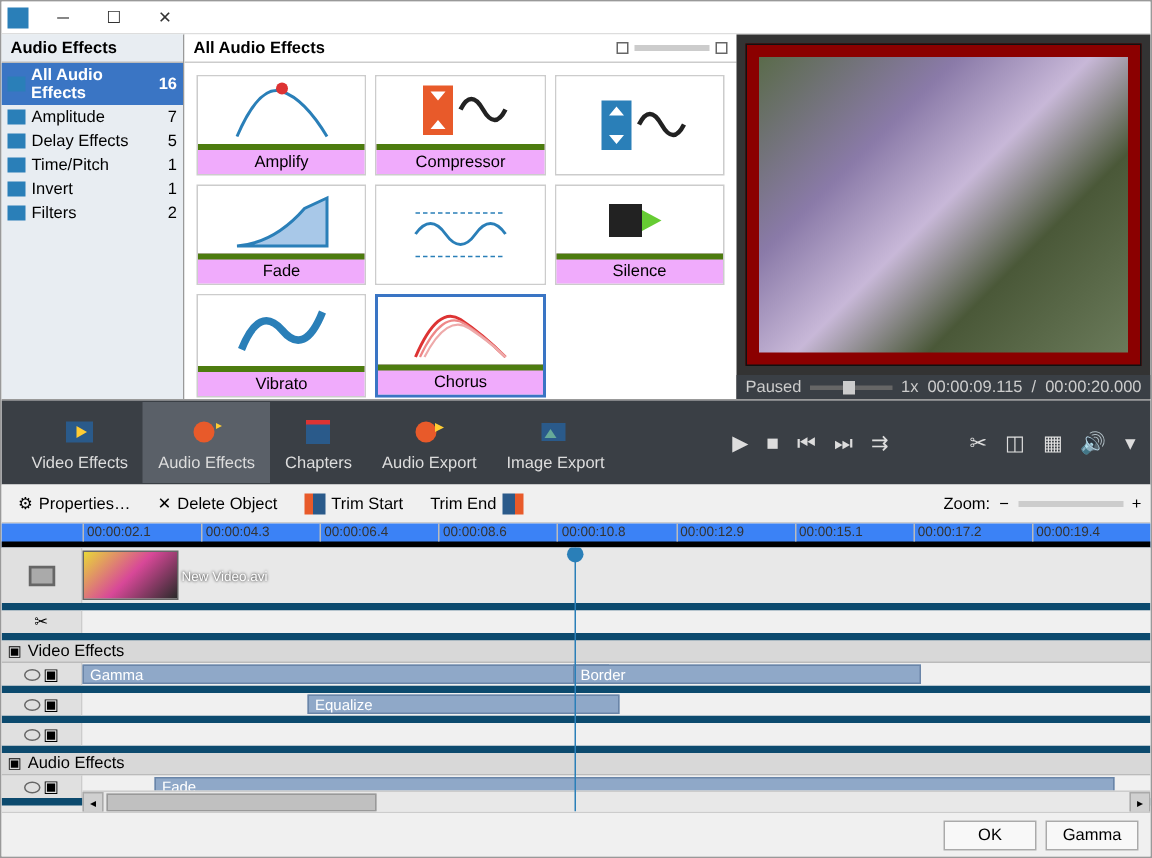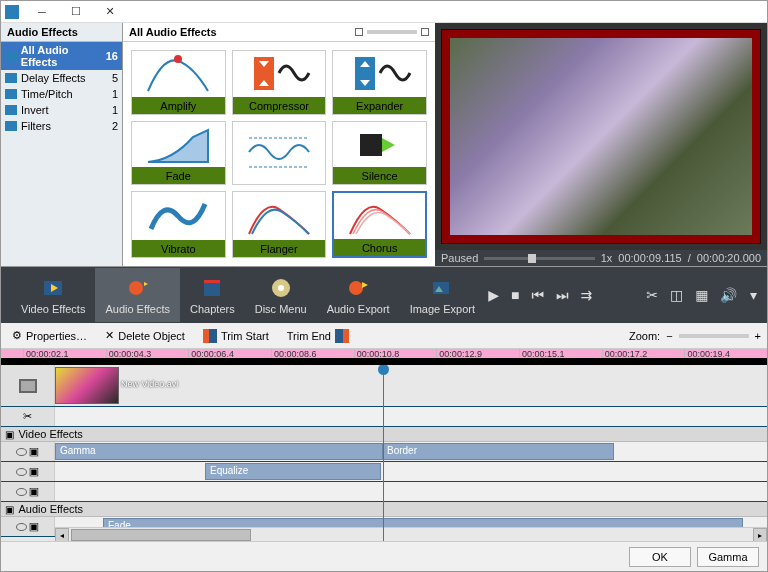--- a/index.html
+++ b/index.html
@@ -17,44 +17,44 @@
 .tree-item.sel{background:#3a75c4;color:#fff}
 .center-panel{flex:1;background:#fff;display:flex;flex-direction:column}
 .center-hdr{padding:3px 6px;font-weight:bold;border-bottom:1px solid #ccc;display:flex;align-items:center;justify-content:space-between}
 .center-hdr .sld{display:flex;align-items:center;gap:4px}
 .center-hdr .box{width:8px;height:8px;border:1px solid #666}
 .center-hdr .track{width:50px;height:4px;background:#ccc}
 .effects-grid{flex:1;padding:8px;display:grid;grid-template-columns:repeat(3,1fr);gap:6px;overflow:hidden}
 .effect-card{border:1px solid #ccc;background:#fff;display:flex;flex-direction:column;cursor:pointer}
 .effect-card.sel{border:2px solid #3a75c4;background:#e8f0fa}
 .effect-card .thumb{flex:1;display:flex;align-items:center;justify-content:center;background:#fff}
-.effect-card .capt{text-align:center;padding:2px;background:#4d7c0f;border-top:1px solid #4d7c0f}
-.preview-panel{width:332px;background:#333;display:flex;flex-direction:column}
+.effect-card .capt{text-align:center;padding:2px;background:#f0abfc;border-top:4px solid #4d7c0f}
+.preview-panel{width:276px;background:#333;display:flex;flex-direction:column}
 .preview-vid{flex:1;background:#8b0000;margin:6px;position:relative;border:1px solid #111}
 .preview-vid .img{position:absolute;inset:8px;background:linear-gradient(135deg,#5a6b4a 0%,#8a7aa8 30%,#c8b8d8 50%,#4a5838 70%,#6a7a5a 100%)}
 .preview-bar{background:#3a3f45;color:#ccc;padding:2px 6px;display:flex;align-items:center;gap:6px;font-size:10px}
 .preview-bar .tslider{flex:1;height:3px;background:#666;position:relative}
 .preview-bar .thumb{position:absolute;top:-3px;left:40%;width:8px;height:9px;background:#ccc}
 .ribbon{height:56px;background:#3a3f45;display:flex;align-items:center;padding:0 10px;gap:0}
 .rib-btn{display:flex;flex-direction:column;align-items:center;justify-content:center;color:#ddd;padding:4px 10px;cursor:pointer;height:54px;gap:3px}
 .rib-btn.sel{background:#5a6068}
 .rib-btn .ric{width:24px;height:24px;display:flex;align-items:center;justify-content:center}
 .rib-spacer{flex:1}
 .play-controls{display:flex;align-items:center;gap:12px;color:#ddd}
 .play-controls .pc{cursor:pointer;font-size:14px}
 .toolbar{height:26px;background:#f0f0f0;border-bottom:1px solid #ccc;display:flex;align-items:center;padding:0 6px;gap:8px}
 .tb-btn{display:flex;align-items:center;gap:4px;padding:2px 5px;cursor:pointer}
 .tb-btn .ic{width:14px;height:14px}
 .tb-spacer{flex:1}
 .zoom-area{display:flex;align-items:center;gap:6px}
 .zoom-area .ztrack{width:70px;height:4px;background:#ccc}
-.ruler{height:16px;background:#f9a8d4;border-bottom:7px solid #000000;position:relative;padding-left:22px;display:flex}
+.ruler{height:16px;background:#3b82f6;border-bottom:4px solid #000000;position:relative;padding-left:54px;display:flex}
 .ruler .tick{flex:1;font-size:9px;color:#333;border-left:1px solid #bbb;padding-left:2px;position:relative}
 .timeline{flex:1;background:#e8e8e8;position:relative;overflow:hidden}
-.tl-row{display:flex;align-items:flex-end;border-bottom:1px solid #0c4a6e;height:20px}
+.tl-row{display:flex;align-items:flex-end;border-bottom:5px solid #0c4a6e;height:20px}
 .tl-row.tall{height:42px}
 .tl-hdl{width:54px;background:#e0e0e0;height:100%;display:flex;align-items:center;justify-content:center;gap:2px;border-right:1px solid #ccc}
 .tl-track{flex:1;height:100%;position:relative;background:#f0f0f0}
 .tl-row.tall .tl-track{background:#e8e8e8}
 .clip{position:absolute;top:1px;bottom:1px;background:#8fa8c8;border:1px solid #6a85a8;color:#fff;padding:1px 4px;font-size:10px;overflow:hidden}
 .vidclip{position:absolute;top:2px;bottom:2px;left:0;width:64px;background:linear-gradient(135deg,#e8d838 0%,#d84898 50%,#2a2a2a 100%);border:1px solid #666}
 .vidlabel{position:absolute;left:66px;top:14px;color:#fff;font-size:9px;text-shadow:0 0 2px #000}
 .tl-section{background:#d8d8d8;padding:1px 4px;font-size:10px;border-bottom:1px solid #bbb;display:flex;align-items:center;gap:4px}
 .playhead{position:absolute;top:0;bottom:0;left:382px;width:1px;background:#2a7fb8;z-index:10}
 .playhead::before{content:"";position:absolute;top:-1px;left:-5px;width:11px;height:11px;background:#2a7fb8;border-radius:50%}
@@ -81,20 +81,27 @@
     <div class="tree-item sel">
         <span class="lbl">
           <span class="fld"></span>
           <b>All Audio Effects</b>
         </span>
         <b>16</b>
       </div>
     <div class="tree-item">
         <span class="lbl">
           <span class="fld"></span>
+          <span>Amplitude</span>
+        </span>
+        <span>7</span>
+      </div>
+    <div class="tree-item">
+        <span class="lbl">
+          <span class="fld"></span>
           <span>Delay Effects</span>
         </span>
         <span>5</span>
       </div>
     <div class="tree-item">
         <span class="lbl">
           <span class="fld"></span>
           <span>Time/Pitch</span>
         </span>
         <span>1</span>
@@ -145,21 +152,20 @@
           <div class="capt">Compressor</div>
         </div>
       <div class="effect-card">
           <div class="thumb">
             <svg width="70" height="45">
               <rect x="10" y="6" width="20" height="33" fill="#2a7fb8"></rect>
               <path d="M15,16 L20,10 L25,16 M15,29 L20,35 L25,29" fill="#fff"></path>
               <path d="M35,22 Q42,8 50,22 Q58,36 65,22" fill="none" stroke="#222" stroke-width="3"></path>
             </svg>
           </div>
-          <div class="capt">Expander</div>
         </div>
       <div class="effect-card">
           <div class="thumb">
             <svg width="70" height="45">
               <path d="M5,40 Q30,38 50,15 L65,8 L65,40 Z" fill="#a8c8e8" stroke="#2a7fb8" stroke-width="2"></path>
             </svg>
           </div>
           <div class="capt">Fade</div>
         </div>
       <div class="effect-card">
@@ -180,29 +186,20 @@
           </div>
           <div class="capt">Silence</div>
         </div>
       <div class="effect-card">
           <div class="thumb">
             <svg width="70" height="45">
               <path d="M8,35 Q20,5 35,22 Q50,40 62,10" fill="none" stroke="#2a7fb8" stroke-width="5"></path>
             </svg>
           </div>
           <div class="capt">Vibrato</div>
-        </div>
-      <div class="effect-card">
-          <div class="thumb">
-            <svg width="70" height="45">
-              <path d="M5,40 Q20,5 35,15 Q50,25 65,40" fill="none" stroke="#d33" stroke-width="2"></path>
-              <path d="M8,40 Q23,8 38,18 Q53,28 65,40" fill="none" stroke="#2a7fb8" stroke-width="2"></path>
-            </svg>
-          </div>
-          <div class="capt">Flanger</div>
         </div>
       <div class="effect-card sel">
           <div class="thumb">
             <svg width="70" height="45">
               <path d="M5,40 Q20,5 35,15 Q50,25 65,40" fill="none" stroke="#d33" stroke-width="2"></path>
               <path d="M8,40 Q23,8 38,18 Q53,28 65,40" fill="none" stroke="#e88" stroke-width="1.5"></path>
               <path d="M11,40 Q26,11 41,21 Q56,31 65,40" fill="none" stroke="#eaa" stroke-width="1.5"></path>
             </svg>
           </div>
           <div class="capt">Chorus</div>
@@ -247,29 +244,20 @@
       <span>Audio Effects</span>
     </div>
   <div class="rib-btn">
       <div class="ric">
         <svg width="24" height="24">
           <rect x="4" y="4" width="16" height="16" fill="#2a5a8a"></rect>
           <rect x="4" y="4" width="16" height="3" fill="#d33"></rect>
         </svg>
       </div>
       <span>Chapters</span>
-    </div>
-  <div class="rib-btn">
-      <div class="ric">
-        <svg width="24" height="24">
-          <circle cx="12" cy="12" r="9" fill="#d8c888"></circle>
-          <circle cx="12" cy="12" r="3" fill="#fff"></circle>
-        </svg>
-      </div>
-      <span>Disc Menu</span>
     </div>
   <div class="rib-btn">
       <div class="ric">
         <svg width="24" height="24">
           <circle cx="10" cy="12" r="7" fill="#e85a2a"></circle>
           <polygon points="16,6 22,9 16,12" fill="#fc3"></polygon>
         </svg>
       </div>
       <span>Audio Export</span>
     </div>
@@ -366,21 +354,21 @@
         <div class="clip" style="left:0;width:351px">Gamma</div>
         <div class="clip" style="left:327px;width:232px">Border</div>
       </div>
     </div>
   <div class="tl-row">
       <div class="tl-hdl">
         <span class="eye"></span>
         <span>▣</span>
       </div>
       <div class="tl-track">
-        <div class="clip" style="left:150px;width:176px">Equalize</div>
+        <div class="clip" style="left:150px;width:208px">Equalize</div>
       </div>
     </div>
   <div class="tl-row">
       <div class="tl-hdl">
         <span class="eye"></span>
         <span>▣</span>
       </div>
       <div class="tl-track"></div>
     </div>
   <div class="tl-section">▣ <span>Audio Effects</span></div>

